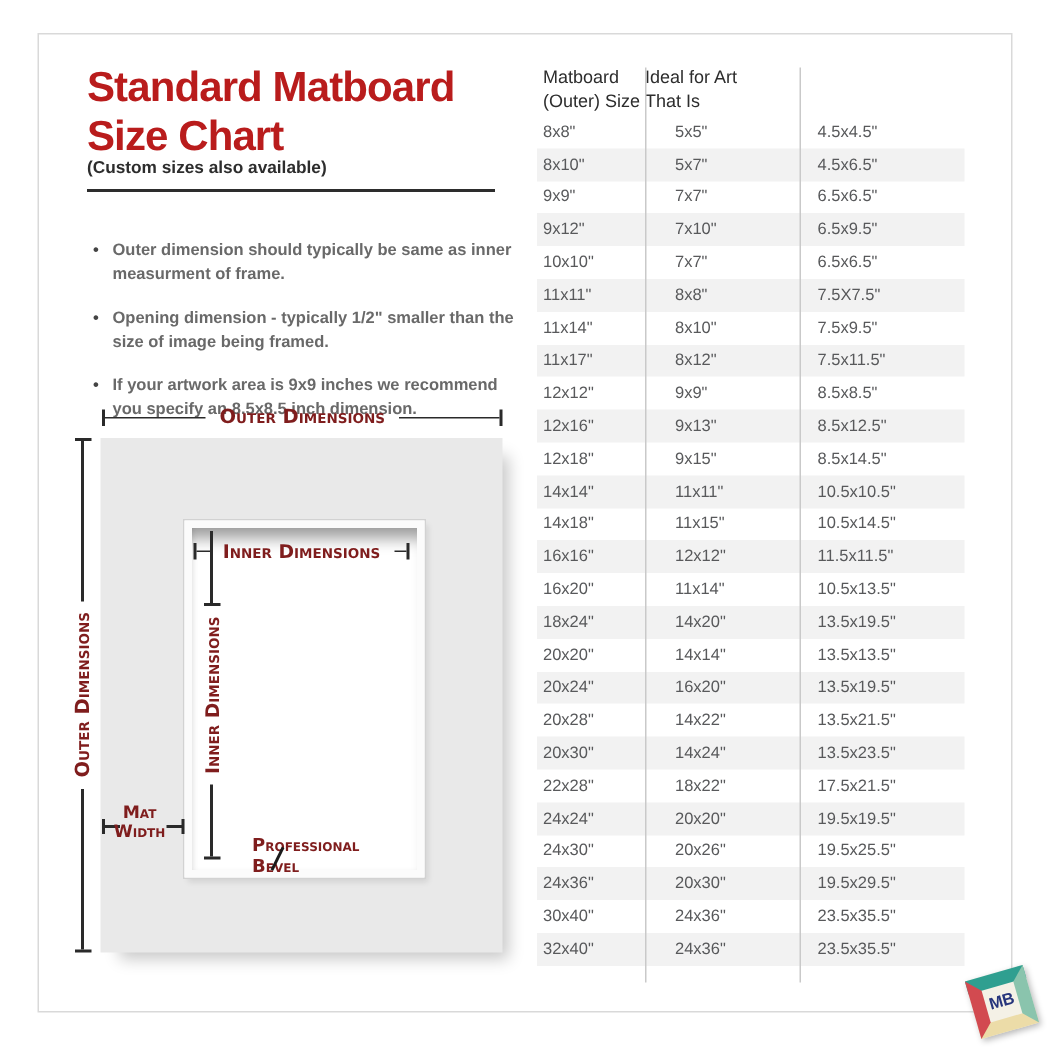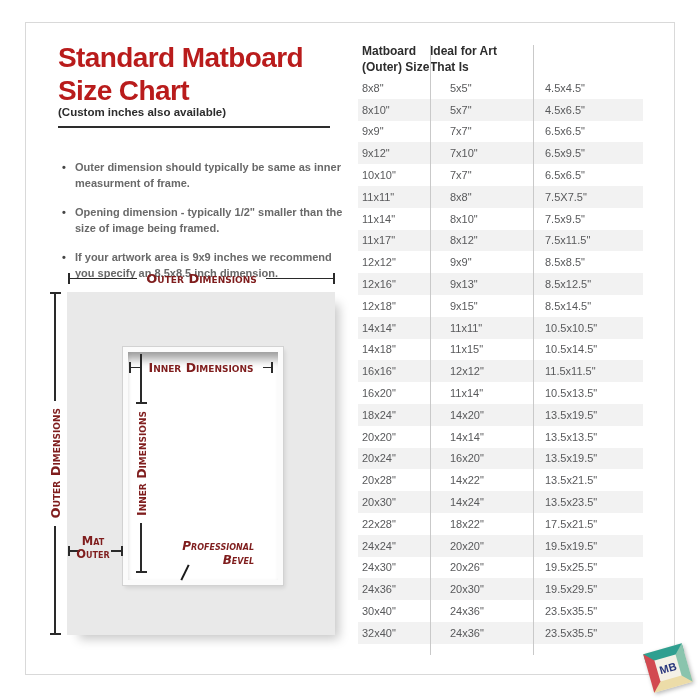--- a/index.html
+++ b/index.html
@@ -63,31 +63,31 @@
   .inner-v { left:133px; top:354px; height:219px; }
   .inner-v .dim-label { font-size:12.5px; }
 
   .matwidth-text {
     position:absolute; left:70px; top:535px; width:46px; text-align:center;
     font-size:11.5px; line-height:1.15; white-space:pre-line; z-index:6;
   }
   .mw-tick { position:absolute; width:2px; height:10px; background:#2a2a2a; z-index:5; }
   .mw-seg  { position:absolute; height:1.5px; background:#2a2a2a; z-index:5; }
   .bevel-text {
-    position:absolute; left:168px; top:540px; width:86px; text-align:right;
-    font-size:12px; line-height:1.15; white-space:pre-line; z-index:6;font-style:italic;
+    position:absolute; left:168px; top:557px; width:86px; text-align:left;
+    font-size:12px; line-height:1.15; white-space:pre-line; z-index:6;
   }
   .bevel-slash {
     position:absolute; left:184px; top:564px; width:2px; height:17px;
     background:#1a1a1a; transform:rotate(26deg); z-index:6;
   }
 
   
   .size-table { position:absolute; left:358px; top:44px; width:285px; }
-  .thead { display:flex; font-size:12px; font-weight:bold; color:#2d2d2d; line-height:1.3; height:33px; white-space:pre-line; }
+  .thead { display:flex; font-size:12px; font-weight:normal; color:#2d2d2d; line-height:1.3; height:33px; white-space:pre-line; }
   .th0 { width:72px; padding-left:4px; }
   .th1 { width:103px; }
   .th2 { flex:1; padding-left:12px; }
   .trow { display:flex; height:21.8px; align-items:center; font-size:11px; color:#58595b; }
   .trow.alt { background:#f2f2f2; }
   .c0 { width:72px; padding-left:4px; }
   .c1 { width:103px; padding-left:20px; }
   .c2 { flex:1; padding-left:12px; }
   .vsep { position:absolute; top:45px; width:1px; height:610px; background:#c9c9c9; }
   .vsep1 { left:430px; }
@@ -108,21 +108,21 @@
 </style>
 </head>
 <body>
 
 <div class="page">
 
   <div class="frame-border"></div>
 
   <h1 class="title">Standard Matboard
 Size Chart</h1>
-  <div class="subtitle">(Custom inches also available)</div>
+  <div class="subtitle">(Custom sizes also available)</div>
   <div class="divider"></div>
   <ul class="bullets">
     <li>Outer dimension should typically be same as inner measurment of frame.</li>
     <li>Opening dimension - typically 1/2" smaller than the size of image being framed.</li>
     <li>If your artwork area is 9x9 inches we recommend you specify an 8.5x8.5 inch dimension.</li>
   </ul>
 
   <div class="board">
     <div class="opening"></div>
   </div>
@@ -155,21 +155,21 @@
     <div class="line"></div>
     <div class="tick"></div>
     <div class="dim-label">Inner Dimensions</div>
     <div class="line"></div>
     <div class="tick"></div>
   </div>
 
   <div class="mw-tick" style="left:68px; top:546px;"></div>
   <div class="mw-seg" style="left:69px; top:550px; width:11px;"></div>
   <div class="matwidth-text dim-label">Mat
-Outer</div>
+Width</div>
   <div class="mw-seg" style="left:111px; top:550px; width:11px;"></div>
   <div class="mw-tick" style="left:121px; top:546px;"></div>
 
   <div class="bevel-text dim-label">Professional
 Bevel</div>
   <div class="bevel-slash"></div>
 
   <div class="size-table">
     <div class="thead">
       <div class="th0">Matboard

